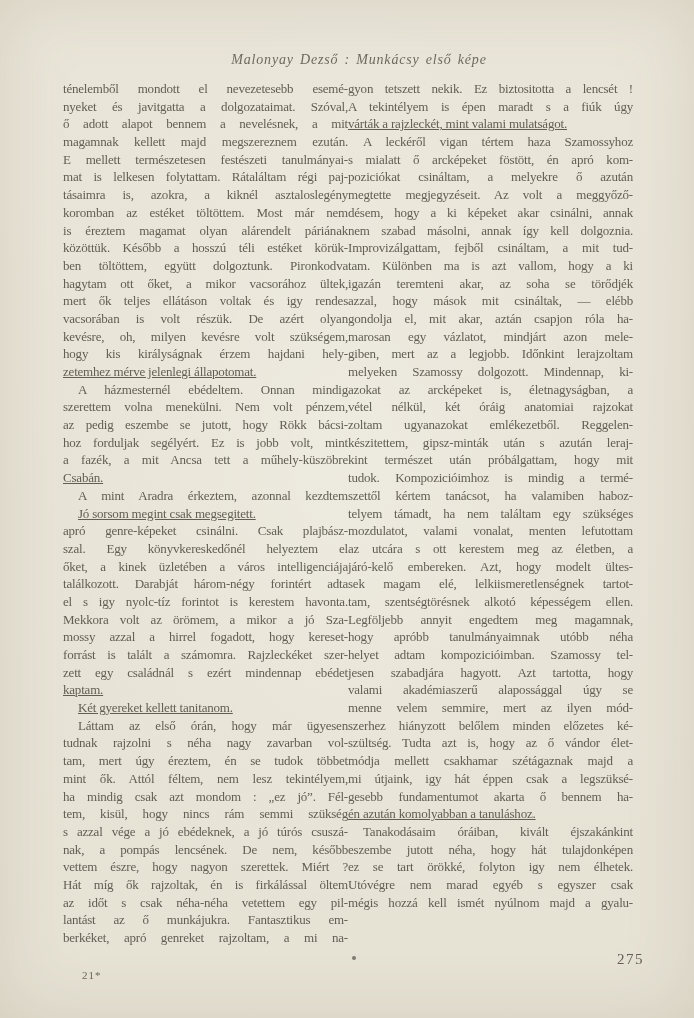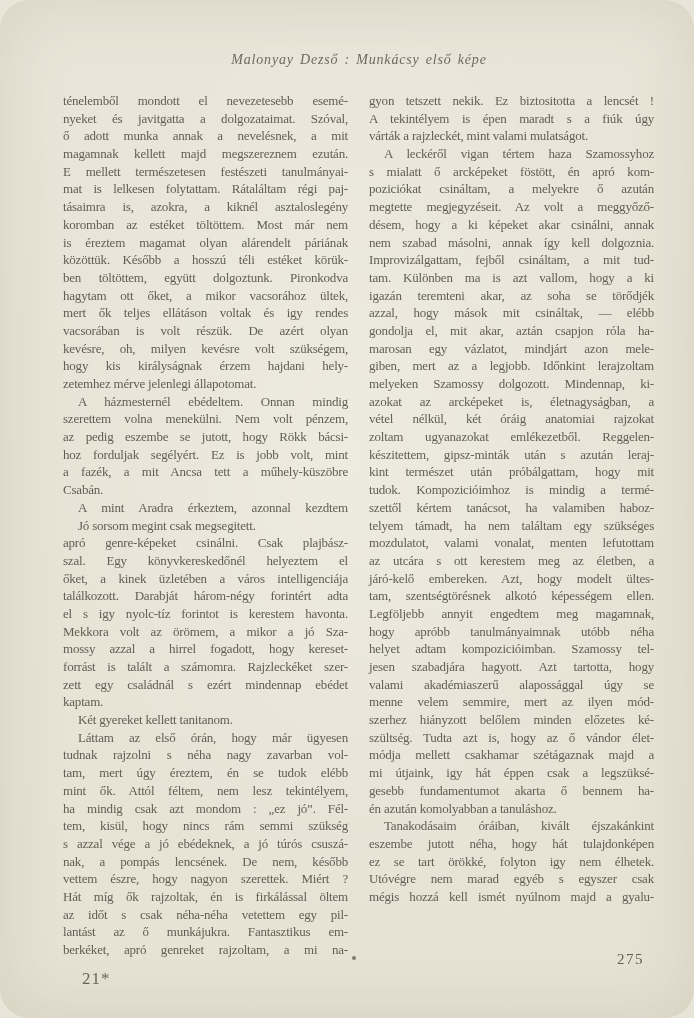--- a/index.html
+++ b/index.html
@@ -9,57 +9,56 @@
     position:relative;
     font-family:"Liberation Serif","DejaVu Serif",serif;
     overflow:hidden;
   }
   .page{
     position:absolute;inset:0;
     background:
       radial-gradient(ellipse at 50% 45%, rgba(255,255,252,0.25) 0%, rgba(0,0,0,0) 60%),
       linear-gradient(#e9e5d8,#e6e2d4);
     box-shadow:inset 0 0 70px rgba(110,95,65,0.14);
-    border-radius:29px;
   }
   .running-header{
     position:absolute;
     top:52px;left:63px;width:592px;
     text-align:center;
     font-style:italic;
     font-size:14px;
     letter-spacing:0.8px;
     word-spacing:2px;
     color:#6e6a5e;
   }
   .content{
     position:absolute;
-    top:92px;left:63px;width:592px;
-    display:flex;gap:21px;
+    top:80px;left:63px;width:592px;
+    display:flex;
   }
   .column{
     width:285px;flex:0 0 285px;
     font-size:13px;
     line-height:17.7px;
     letter-spacing:-0.2px;
     color:#615e53;
   }
   .line{
     text-align:justify;
     text-align-last:justify;
     height:17.7px;
     overflow:visible;
     white-space:normal;
   }
-  .line.end{text-align-last:left;}
+  .line.end{text-align-last:left;text-decoration:underline;}
   .line.ind{text-indent:15px;}
   .footer-sig{
     position:absolute;
     left:82px;top:969px;
-    font-size:17px;
+    font-size:11px;
     letter-spacing:1px;
     color:#6a6659;
   }
   .footer-page{
     position:absolute;
     right:50px;top:951px;
     font-size:15px;
     letter-spacing:1.5px;
     color:#635f54;
   }
@@ -75,21 +74,21 @@
 </head>
 <body>
 
 <div class="page">
   <div class="running-header">Malonyay Dezső : Munkácsy első képe</div>
 
   <div class="content">
     <div class="column">
         <div class="line">ténelemből mondott el nevezetesebb esemé-</div>
         <div class="line">nyeket és javitgatta a dolgozataimat. Szóval,</div>
-        <div class="line">ő adott munka annak a nevelésnek, a mit</div>
+        <div class="line">ő adott alapot bennem a nevelésnek, a mit</div>
         <div class="line">magamnak kellett majd megszereznem ezután.</div>
         <div class="line">E mellett természetesen festészeti tanulmányai-</div>
         <div class="line">mat is lelkesen folytattam. Rátaláltam régi paj-</div>
         <div class="line">tásaimra is, azokra, a kiknél asztaloslegény</div>
         <div class="line">koromban az estéket töltöttem. Most már nem</div>
         <div class="line">is éreztem magamat olyan alárendelt páriának</div>
         <div class="line">közöttük. Később a hosszú téli estéket körük-</div>
         <div class="line">ben töltöttem, együtt dolgoztunk. Pironkodva</div>
         <div class="line">hagytam ott őket, a mikor vacsorához ültek,</div>
         <div class="line">mert ők teljes ellátáson voltak és igy rendes</div>
@@ -111,21 +110,21 @@
         <div class="line">találkozott. Darabját három-négy forintért adta</div>
         <div class="line">el s igy nyolc-tíz forintot is kerestem havonta.</div>
         <div class="line">Mekkora volt az örömem, a mikor a jó Sza-</div>
         <div class="line">mossy azzal a hirrel fogadott, hogy kereset-</div>
         <div class="line">forrást is talált a számomra. Rajzleckéket szer-</div>
         <div class="line">zett egy családnál s ezért mindennap ebédet</div>
         <div class="line end">kaptam.</div>
         <div class="line ind end">Két gyereket kellett tanitanom.</div>
         <div class="line ind">Láttam az első órán, hogy már ügyesen</div>
         <div class="line">tudnak rajzolni s néha nagy zavarban vol-</div>
-        <div class="line">tam, mert úgy éreztem, én se tudok elébb</div>
+        <div class="line">tam, mert úgy éreztem, én se tudok többet</div>
         <div class="line">mint ők. Attól féltem, nem lesz tekintélyem,</div>
         <div class="line">ha mindig csak azt mondom : „ez jó”. Fél-</div>
         <div class="line">tem, kisül, hogy nincs rám semmi szükség</div>
         <div class="line">s azzal vége a jó ebédeknek, a jó túrós csuszá-</div>
         <div class="line">nak, a pompás lencsének. De nem, később</div>
         <div class="line">vettem észre, hogy nagyon szerettek. Miért ?</div>
         <div class="line">Hát míg ők rajzoltak, én is firkálással öltem</div>
         <div class="line">az időt s csak néha-néha vetettem egy pil-</div>
         <div class="line">lantást az ő munkájukra. Fantasztikus em-</div>
         <div class="line">berkéket, apró genreket rajzoltam, a mi na-</div>
@@ -152,20 +151,21 @@
         <div class="line">vétel nélkül, két óráig anatomiai rajzokat</div>
         <div class="line">zoltam ugyanazokat emlékezetből. Reggelen-</div>
         <div class="line">készitettem, gipsz-minták után s azután leraj-</div>
         <div class="line">kint természet után próbálgattam, hogy mit</div>
         <div class="line">tudok. Kompozicióimhoz is mindig a termé-</div>
         <div class="line">szettől kértem tanácsot, ha valamiben haboz-</div>
         <div class="line">telyem támadt, ha nem találtam egy szükséges</div>
         <div class="line">mozdulatot, valami vonalat, menten lefutottam</div>
         <div class="line">az utcára s ott kerestem meg az életben, a</div>
         <div class="line">járó-kelő embereken. Azt, hogy modelt ültes-</div>
+        <div class="line">sek magam elé, lelkiismeretlenségnek tartot-</div>
         <div class="line">tam, szentségtörésnek alkotó képességem ellen.</div>
         <div class="line">Legföljebb annyit engedtem meg magamnak,</div>
         <div class="line">hogy apróbb tanulmányaimnak utóbb néha</div>
         <div class="line">helyet adtam kompozicióimban. Szamossy tel-</div>
         <div class="line">jesen szabadjára hagyott. Azt tartotta, hogy</div>
         <div class="line">valami akadémiaszerű alapossággal úgy se</div>
         <div class="line">menne velem semmire, mert az ilyen mód-</div>
         <div class="line">szerhez hiányzott belőlem minden előzetes ké-</div>
         <div class="line">szültség. Tudta azt is, hogy az ő vándor élet-</div>
         <div class="line">módja mellett csakhamar szétágaznak majd a</div>

